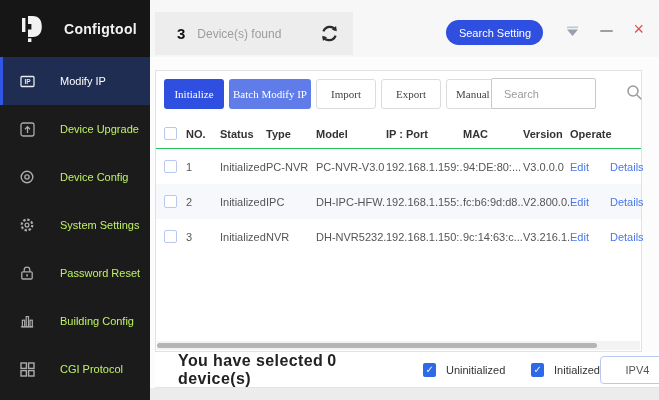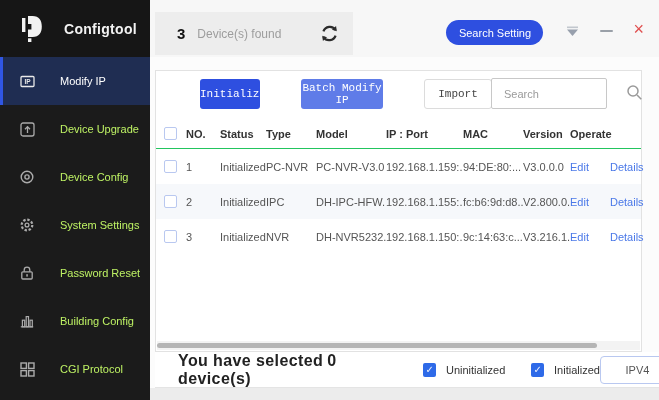--- a/index.html
+++ b/index.html
@@ -29,28 +29,28 @@
   .tb-icon { cursor:pointer; display:flex; align-items:center; justify-content:center; }
   .tb-drop { margin-left:23px; margin-top:26px; }
   .tb-min  { margin-left:21px; margin-top:30px; width:13px; height:2px; background:#9aa0a8; border-radius:1px; }
   .tb-close{ margin-left:20px; margin-right:15px; margin-top:20px; color:#e04f4f; font-size:18px; line-height:18px; }
 
   
   .content { position:absolute; top:57px; left:0; right:0; bottom:0; background:#fcfcfc; }
   .panel { margin:13px 17px 0 5px; height:282px; background:#fff; border:1px solid #e2e2e2;
            display:flex; flex-direction:column; position:relative; }
   .toolbar { height:46px; padding:8px 0 0 8px; display:flex; gap:5px; position:relative; }
-  .tbtn { height:30px; font-size:11px; font-family:Liberation Mono, monospace; border-radius:3px; cursor:pointer; border:1px solid transparent;margin-left:36px; }
+  .tbtn { height:30px; font-size:11px; font-family:Liberation Serif, serif; border-radius:3px; cursor:pointer; border:1px solid transparent; }
   .tbtn.blue  { width:60px; background:#2e4fe0; color:#fff; border:none; }
   .tbtn.blue2 { width:82px; background:#5f7ce8; color:#fff; border:none; }
   .tbtn.plain { background:#fff; border:1px solid #dcdcdc; color:#444; }
-  .tbtn.import { width:68px; } .tbtn.export { width:60px; }
+  .tbtn.import { width:60px; } .tbtn.export { width:60px; }
   .tbtn.manual { width:62px; text-align:left; padding-left:9px; white-space:nowrap; overflow:hidden; }
   .search-wrap { position:absolute; left:335px; top:7px; z-index:2; }
-  .search-input { width:116px; height:31px; border:1px solid #c8c8c8; border-radius:2px; padding-left:12px;
+  .search-input { width:105px; height:31px; border:1px solid #c8c8c8; border-radius:2px; padding-left:12px;
                   font-size:11px; font-family:inherit; color:#333; background:#fff; }
   .search-input::placeholder { color:#9a9a9a; }
   .mag-icon { position:absolute; left:470px; top:13px; cursor:pointer; display:flex; }
 
   
   .tbl { margin-top:2px; }
   .trow { display:grid; grid-template-columns:30px 34px 46px 50px 70px 77px 60px 47px 40px 1fr;
           align-items:center; font-size:11px; }
   .thead { height:30px; font-weight:bold; color:#333; border-bottom:1px solid #22c55e; }
   .thead .op { grid-column:span 2; }
@@ -193,20 +193,21 @@
       <span class="tb-icon tb-close">×</span>
     </header>
 
     <section class="content">
       <div class="panel">
 
         <div class="toolbar">
           <button class="tbtn blue">Initialize</button>
           <button class="tbtn blue2">Batch Modify IP</button>
           <button class="tbtn plain import">Import</button>
+          <button class="tbtn plain export">Export</button>
           <button class="tbtn plain manual">Manual Add</button>
           <span class="search-wrap">
             <input class="search-input" type="text" placeholder="Search" style="">
           </span>
           <span class="mag-icon">
             <svg width="17" height="17" viewBox="0 0 17 17">
                 <circle cx="7" cy="7" r="5" fill="none" stroke="#9a9a9a" stroke-width="1.5"></circle>
                 <line x1="11" y1="11" x2="15.3" y2="15.3" stroke="#9a9a9a" stroke-width="1.5"></line>
               </svg>
           </span>

